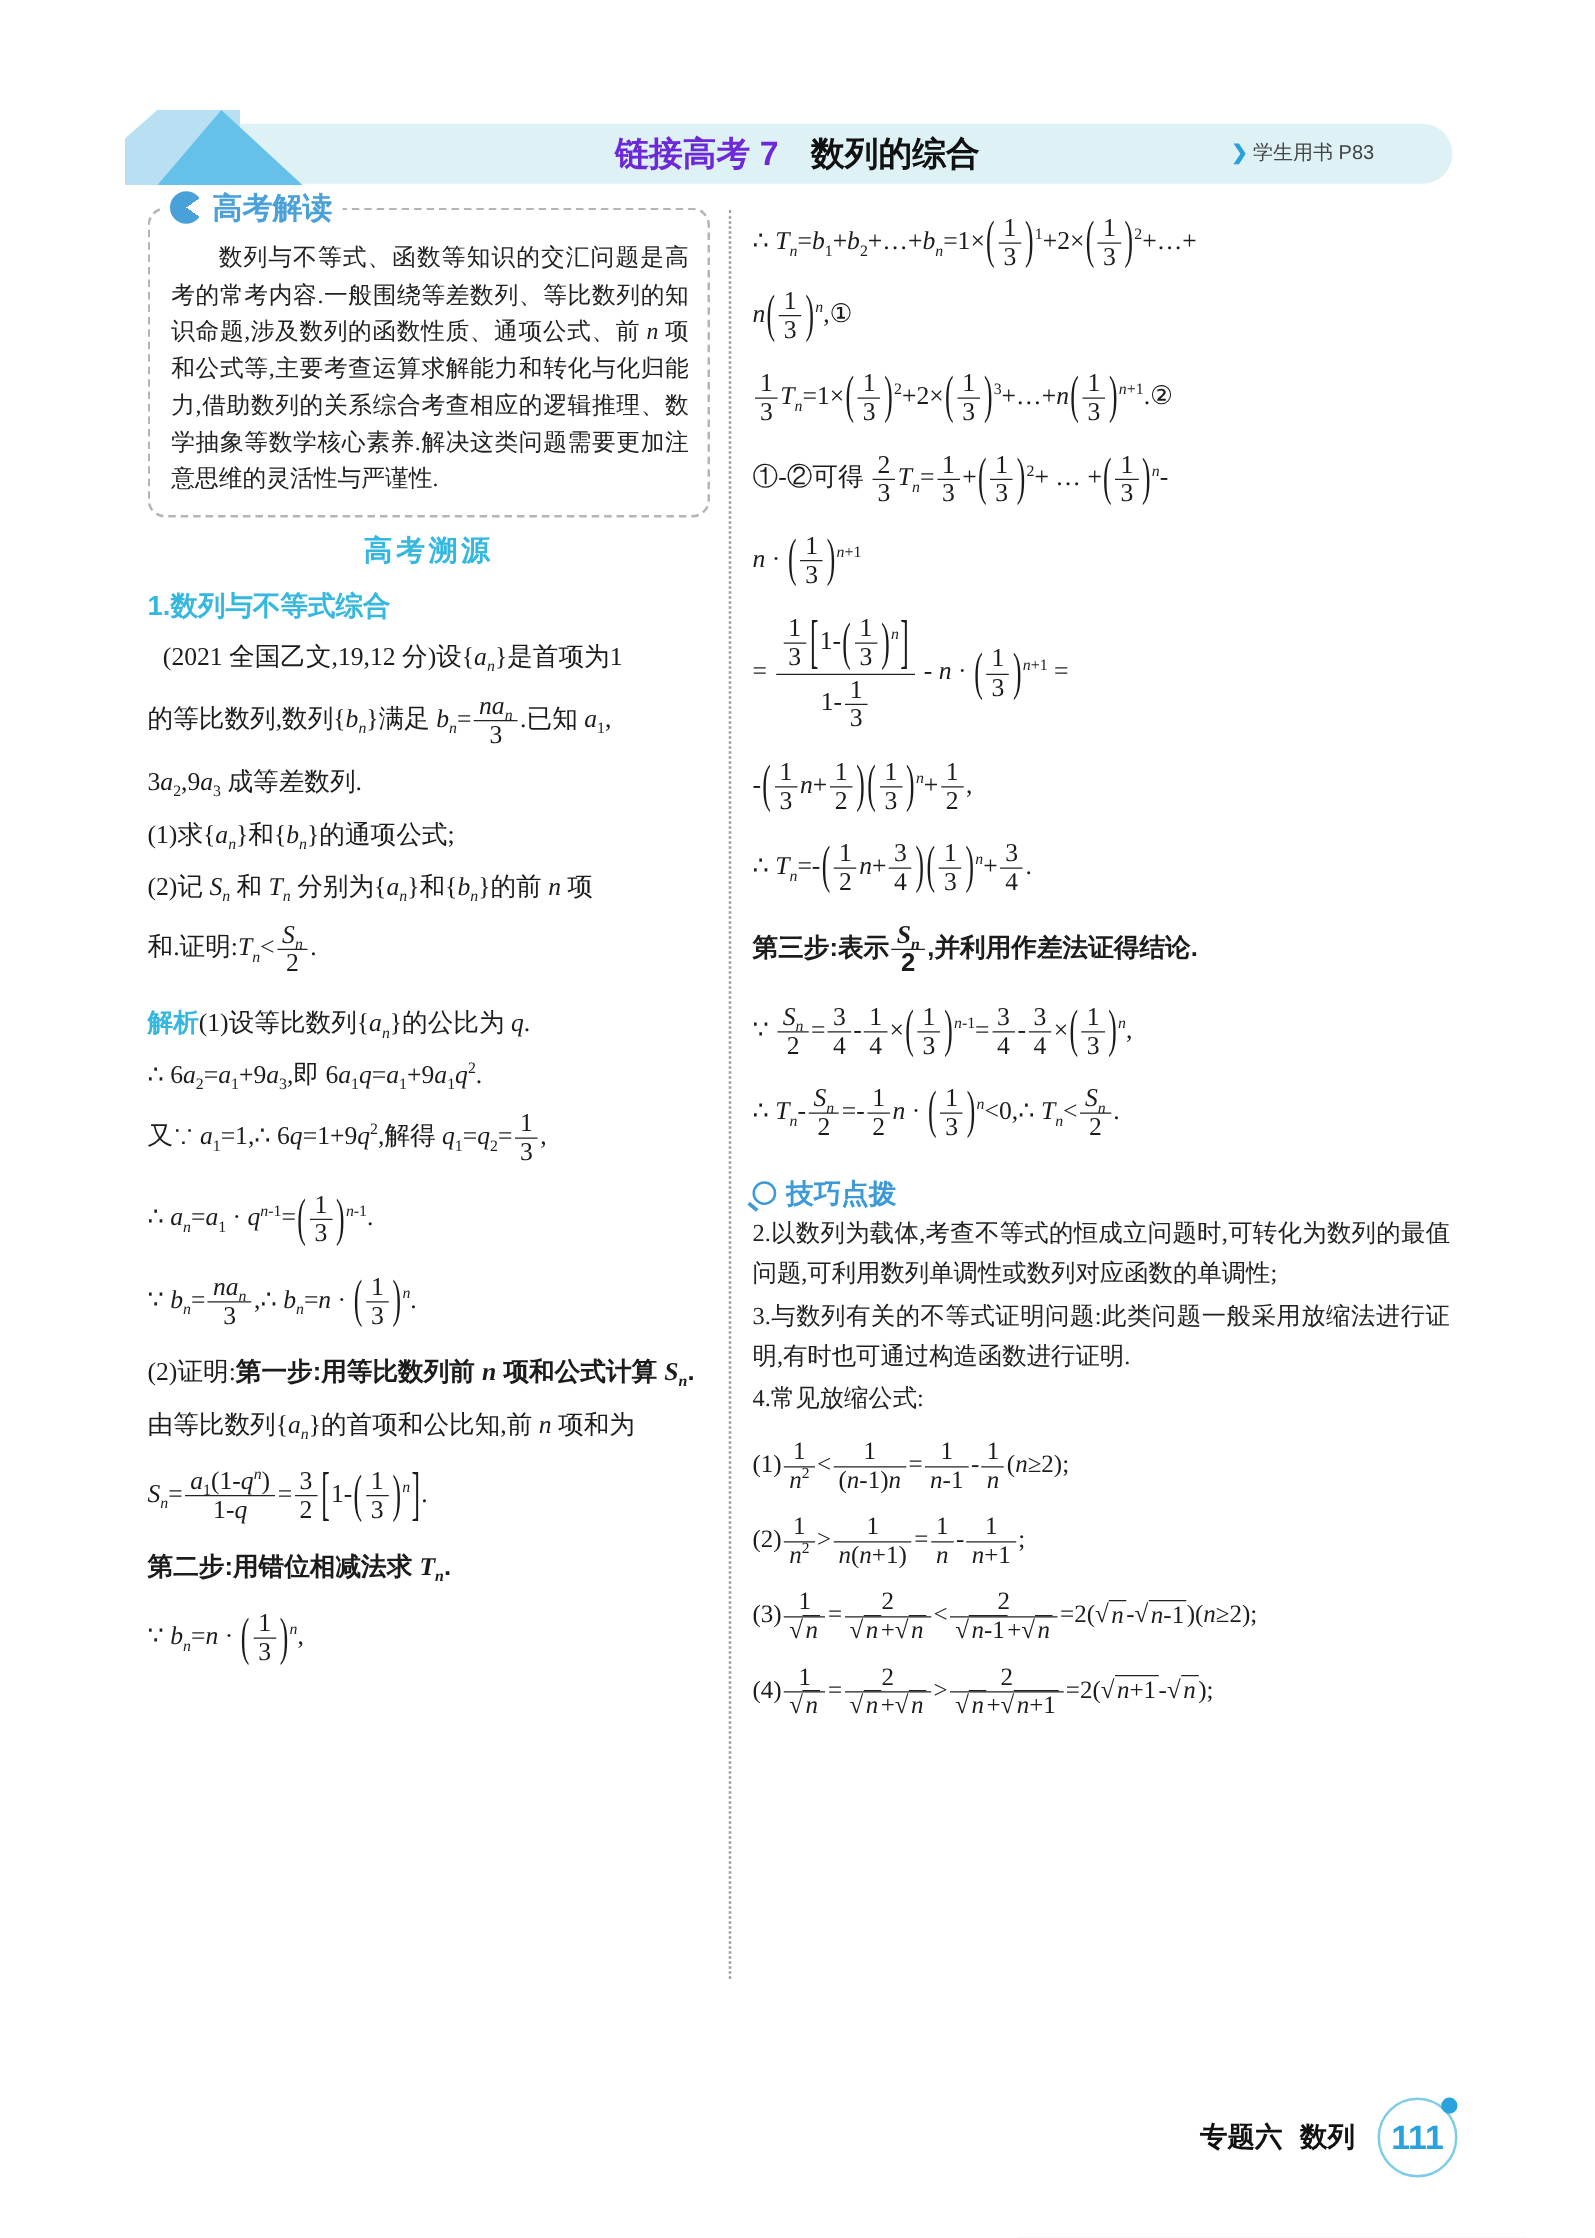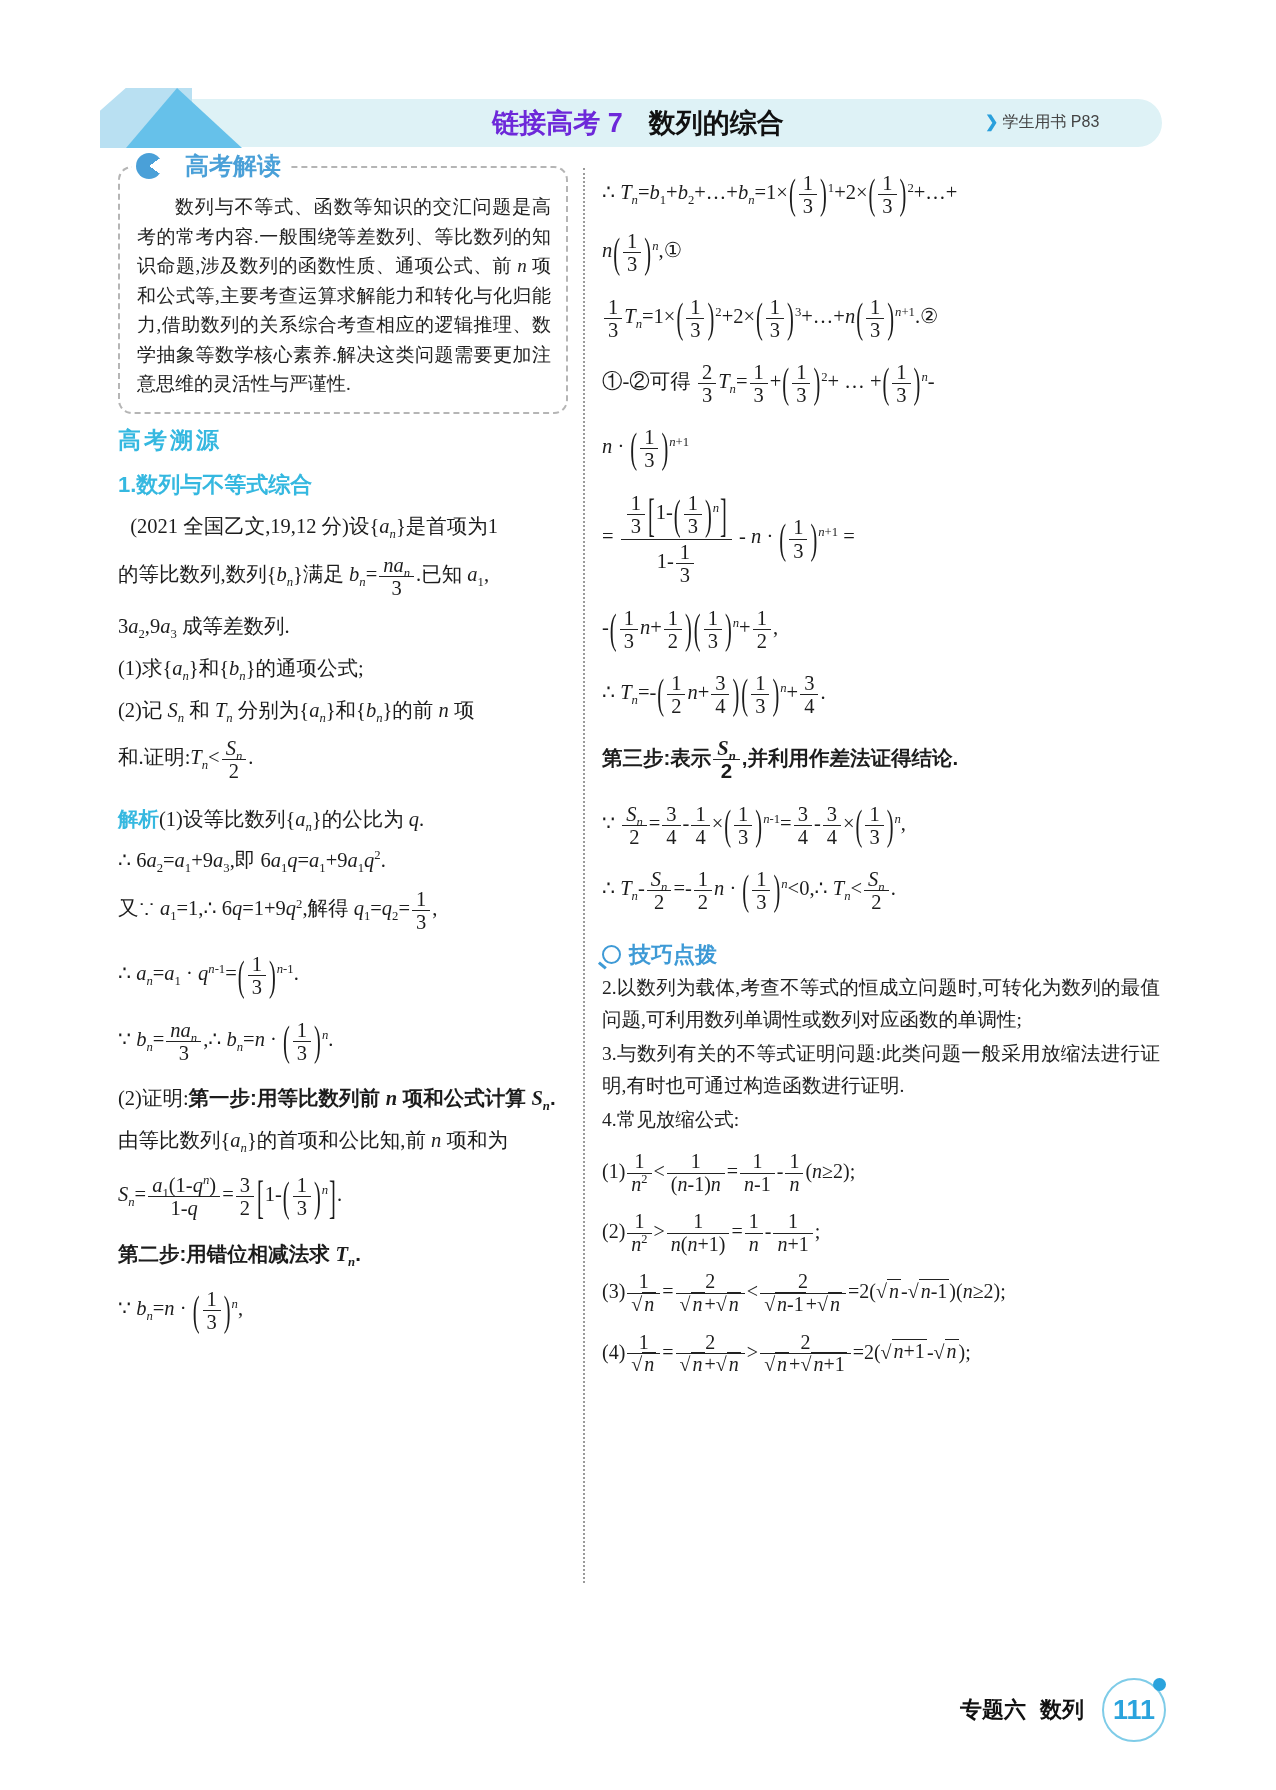--- a/index.html
+++ b/index.html
@@ -18,33 +18,33 @@
   .htitle .cy{color:#6d28d9;margin-right:26px;}
   .htitle .bk{color:#111;}
   .bookref{position:absolute;left:985px;top:112px;font-size:16px;color:#444;
            font-family:"Liberation Sans",sans-serif;}
   .bookref .chev{color:#2aa0dc;font-weight:bold;margin-right:4px;}
 
   
   .jiedu{position:absolute;left:118px;top:166px;width:446px;height:244px;
          border:2px dashed #b5b5b5;border-radius:14px;}
   .jiedu-head{position:absolute;left:12px;top:-18px;background:#fff;padding:0 8px 0 4px;
-              display:flex;align-items:center;gap:23px;}
+              display:flex;align-items:center;gap:8px;}
   .pac{width:26px;height:26px;border-radius:50%;
        background:conic-gradient(from 55deg, rgba(255,255,255,0) 0 70deg, #4aa0d8 70deg 360deg);}
   .jiedu-label{font-family:"Liberation Sans",sans-serif;font-weight:bold;font-size:24px;color:#4aa0d8;}
   .jiedu-body{padding:24px 15px 8px 17px;font-size:19px;line-height:29.5px;
               text-align:justify;text-indent:2em;color:#222;}
 
   
   .divider{position:absolute;left:583px;top:168px;height:1415px;border-left:2px dotted #9a9a9a;}
   .leftcol{position:absolute;left:118px;top:425px;width:450px;}
   .rightcol{position:absolute;left:602px;top:160px;width:558px;}
 
-  .suyuan{width:100%;font-family:"Liberation Sans",sans-serif;
+  .suyuan{width:100%;text-align:center;font-family:"Liberation Sans",sans-serif;
           font-weight:bold;font-size:23px;color:#35b8e0;letter-spacing:3px;margin-bottom:14px;}
   .topic{font-family:"Liberation Sans",sans-serif;font-weight:bold;font-size:22px;
          color:#35b8e0;margin-bottom:10px;}
 
   .mline{font-size:20.5px;line-height:1.5;margin:11px 0;}
   .mline.first{text-indent:0.6em;}
   .gap-top{margin-top:20px;}
   .tall{margin:18px 0;}
   .jx{color:#35b8e0;font-family:"Liberation Sans",sans-serif;font-weight:bold;}
   .bold-step{font-family:"Liberation Sans",sans-serif;font-weight:bold;}

